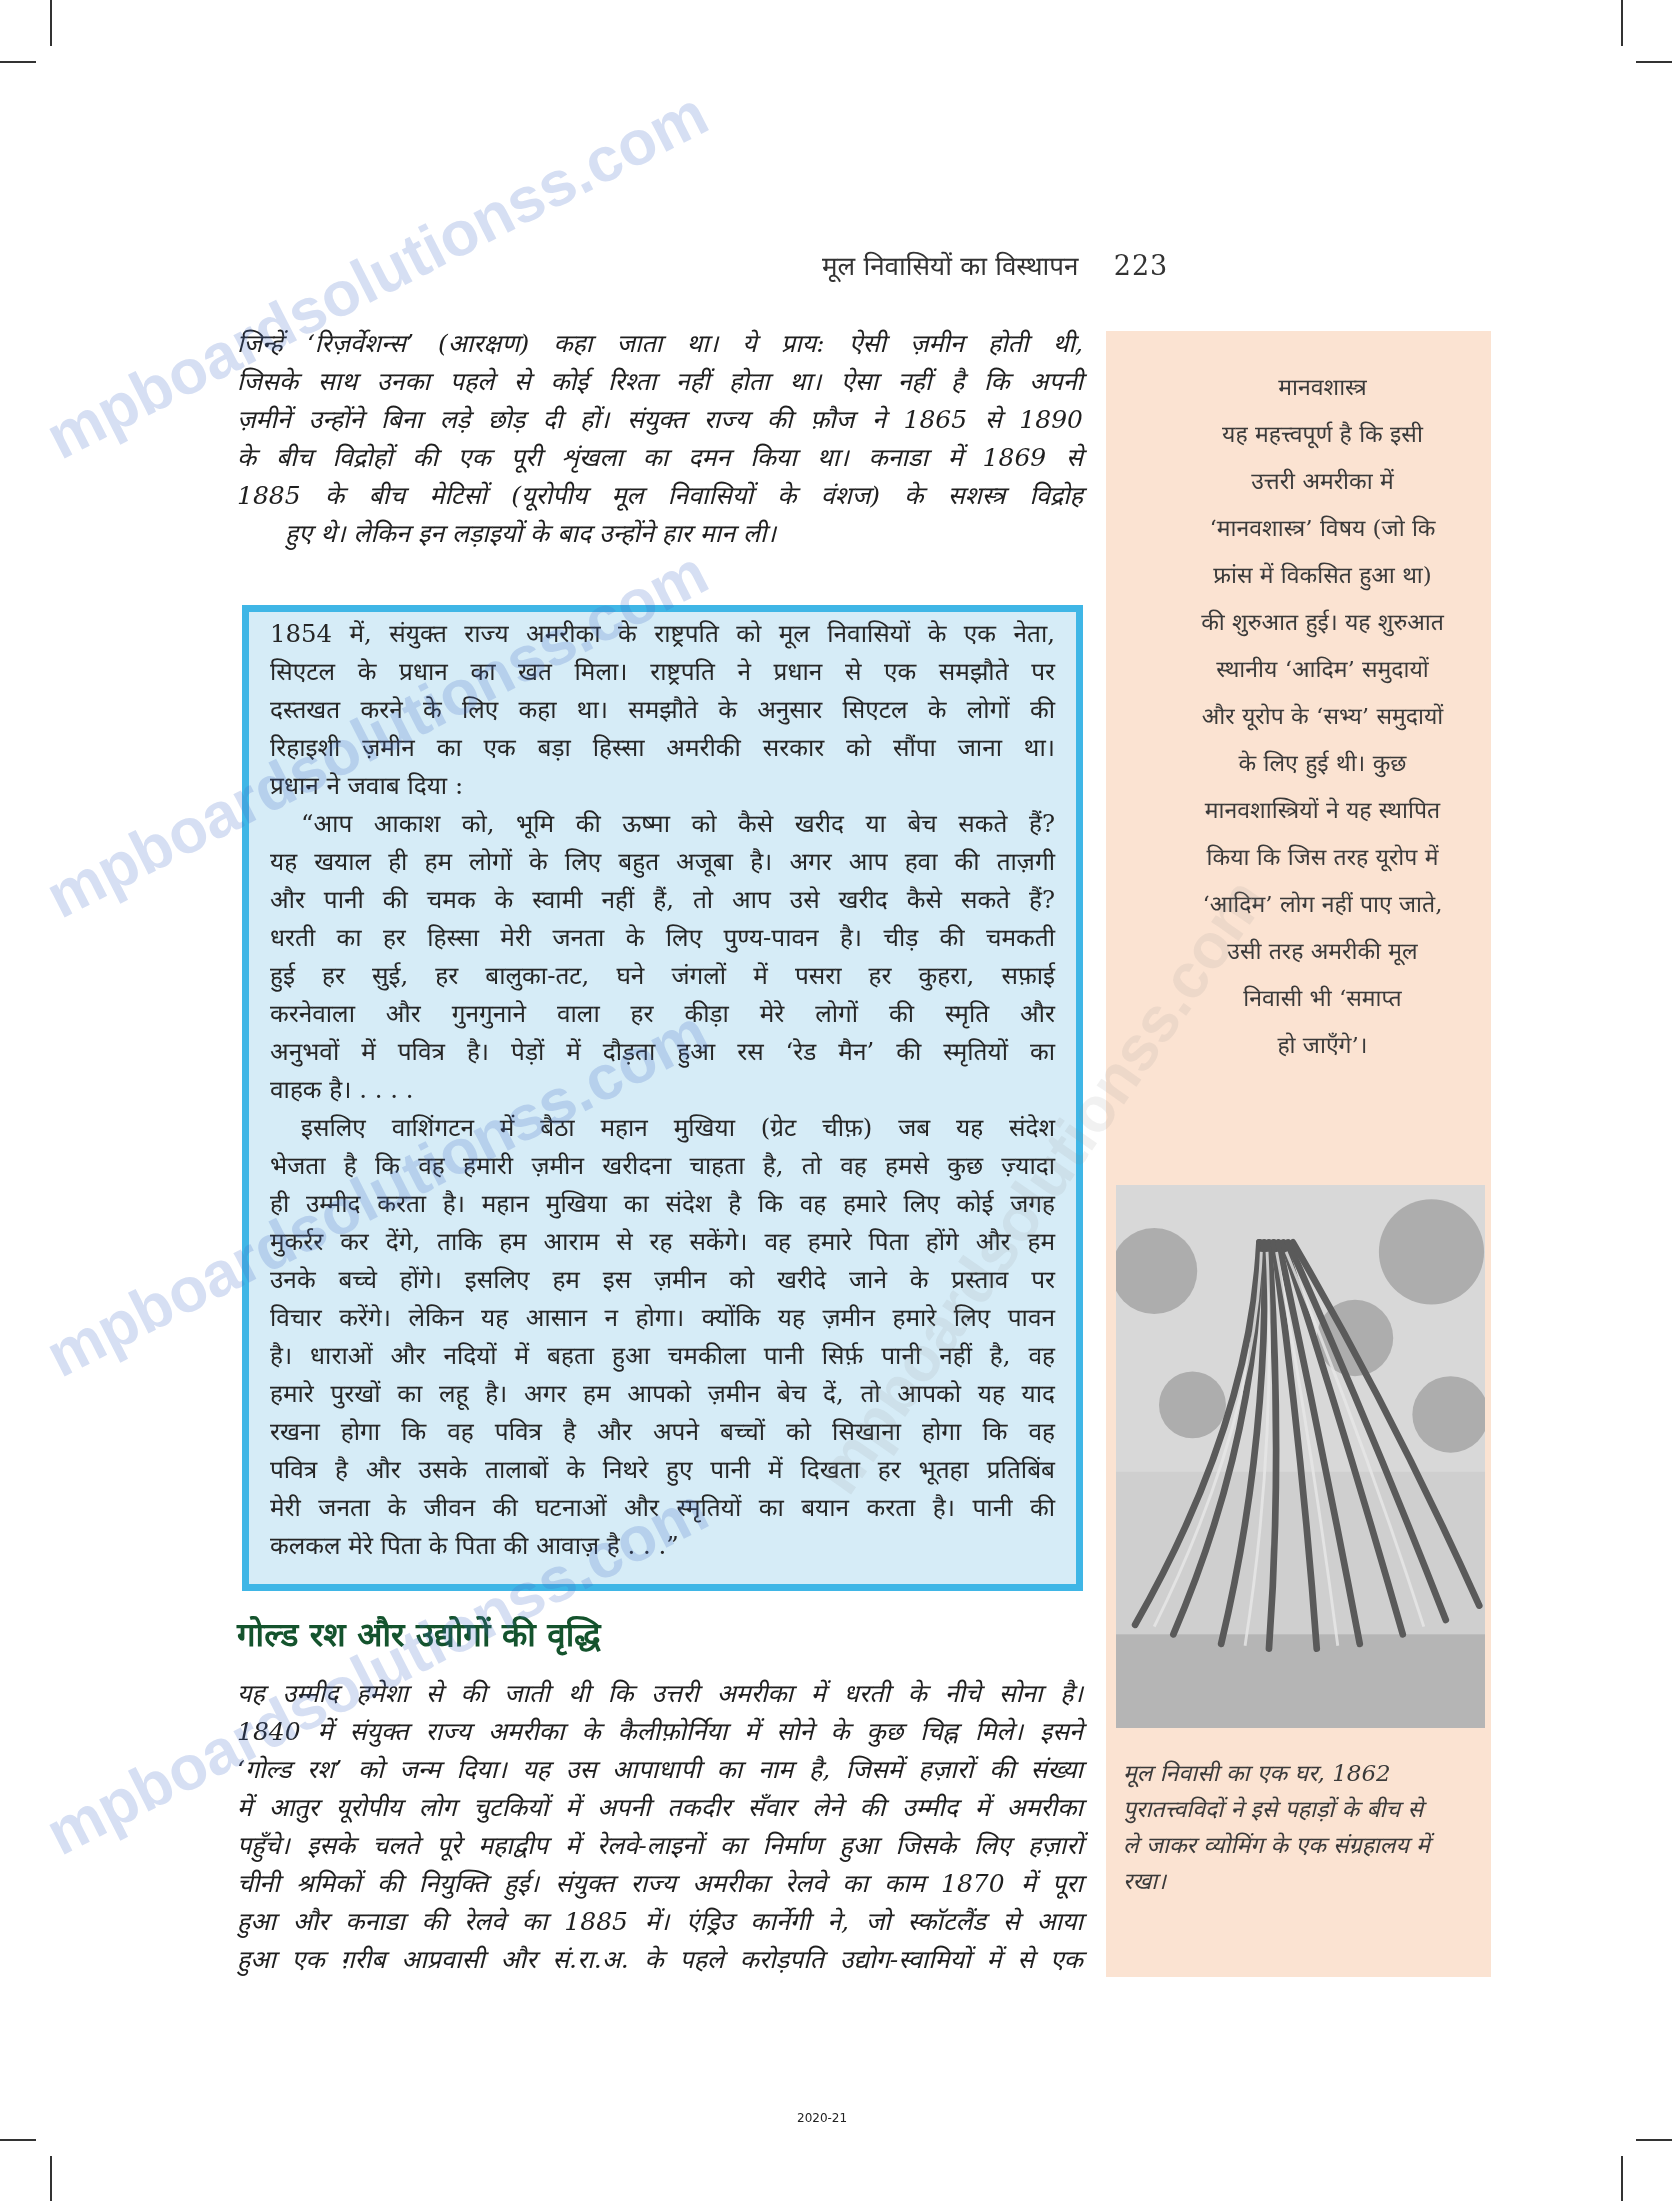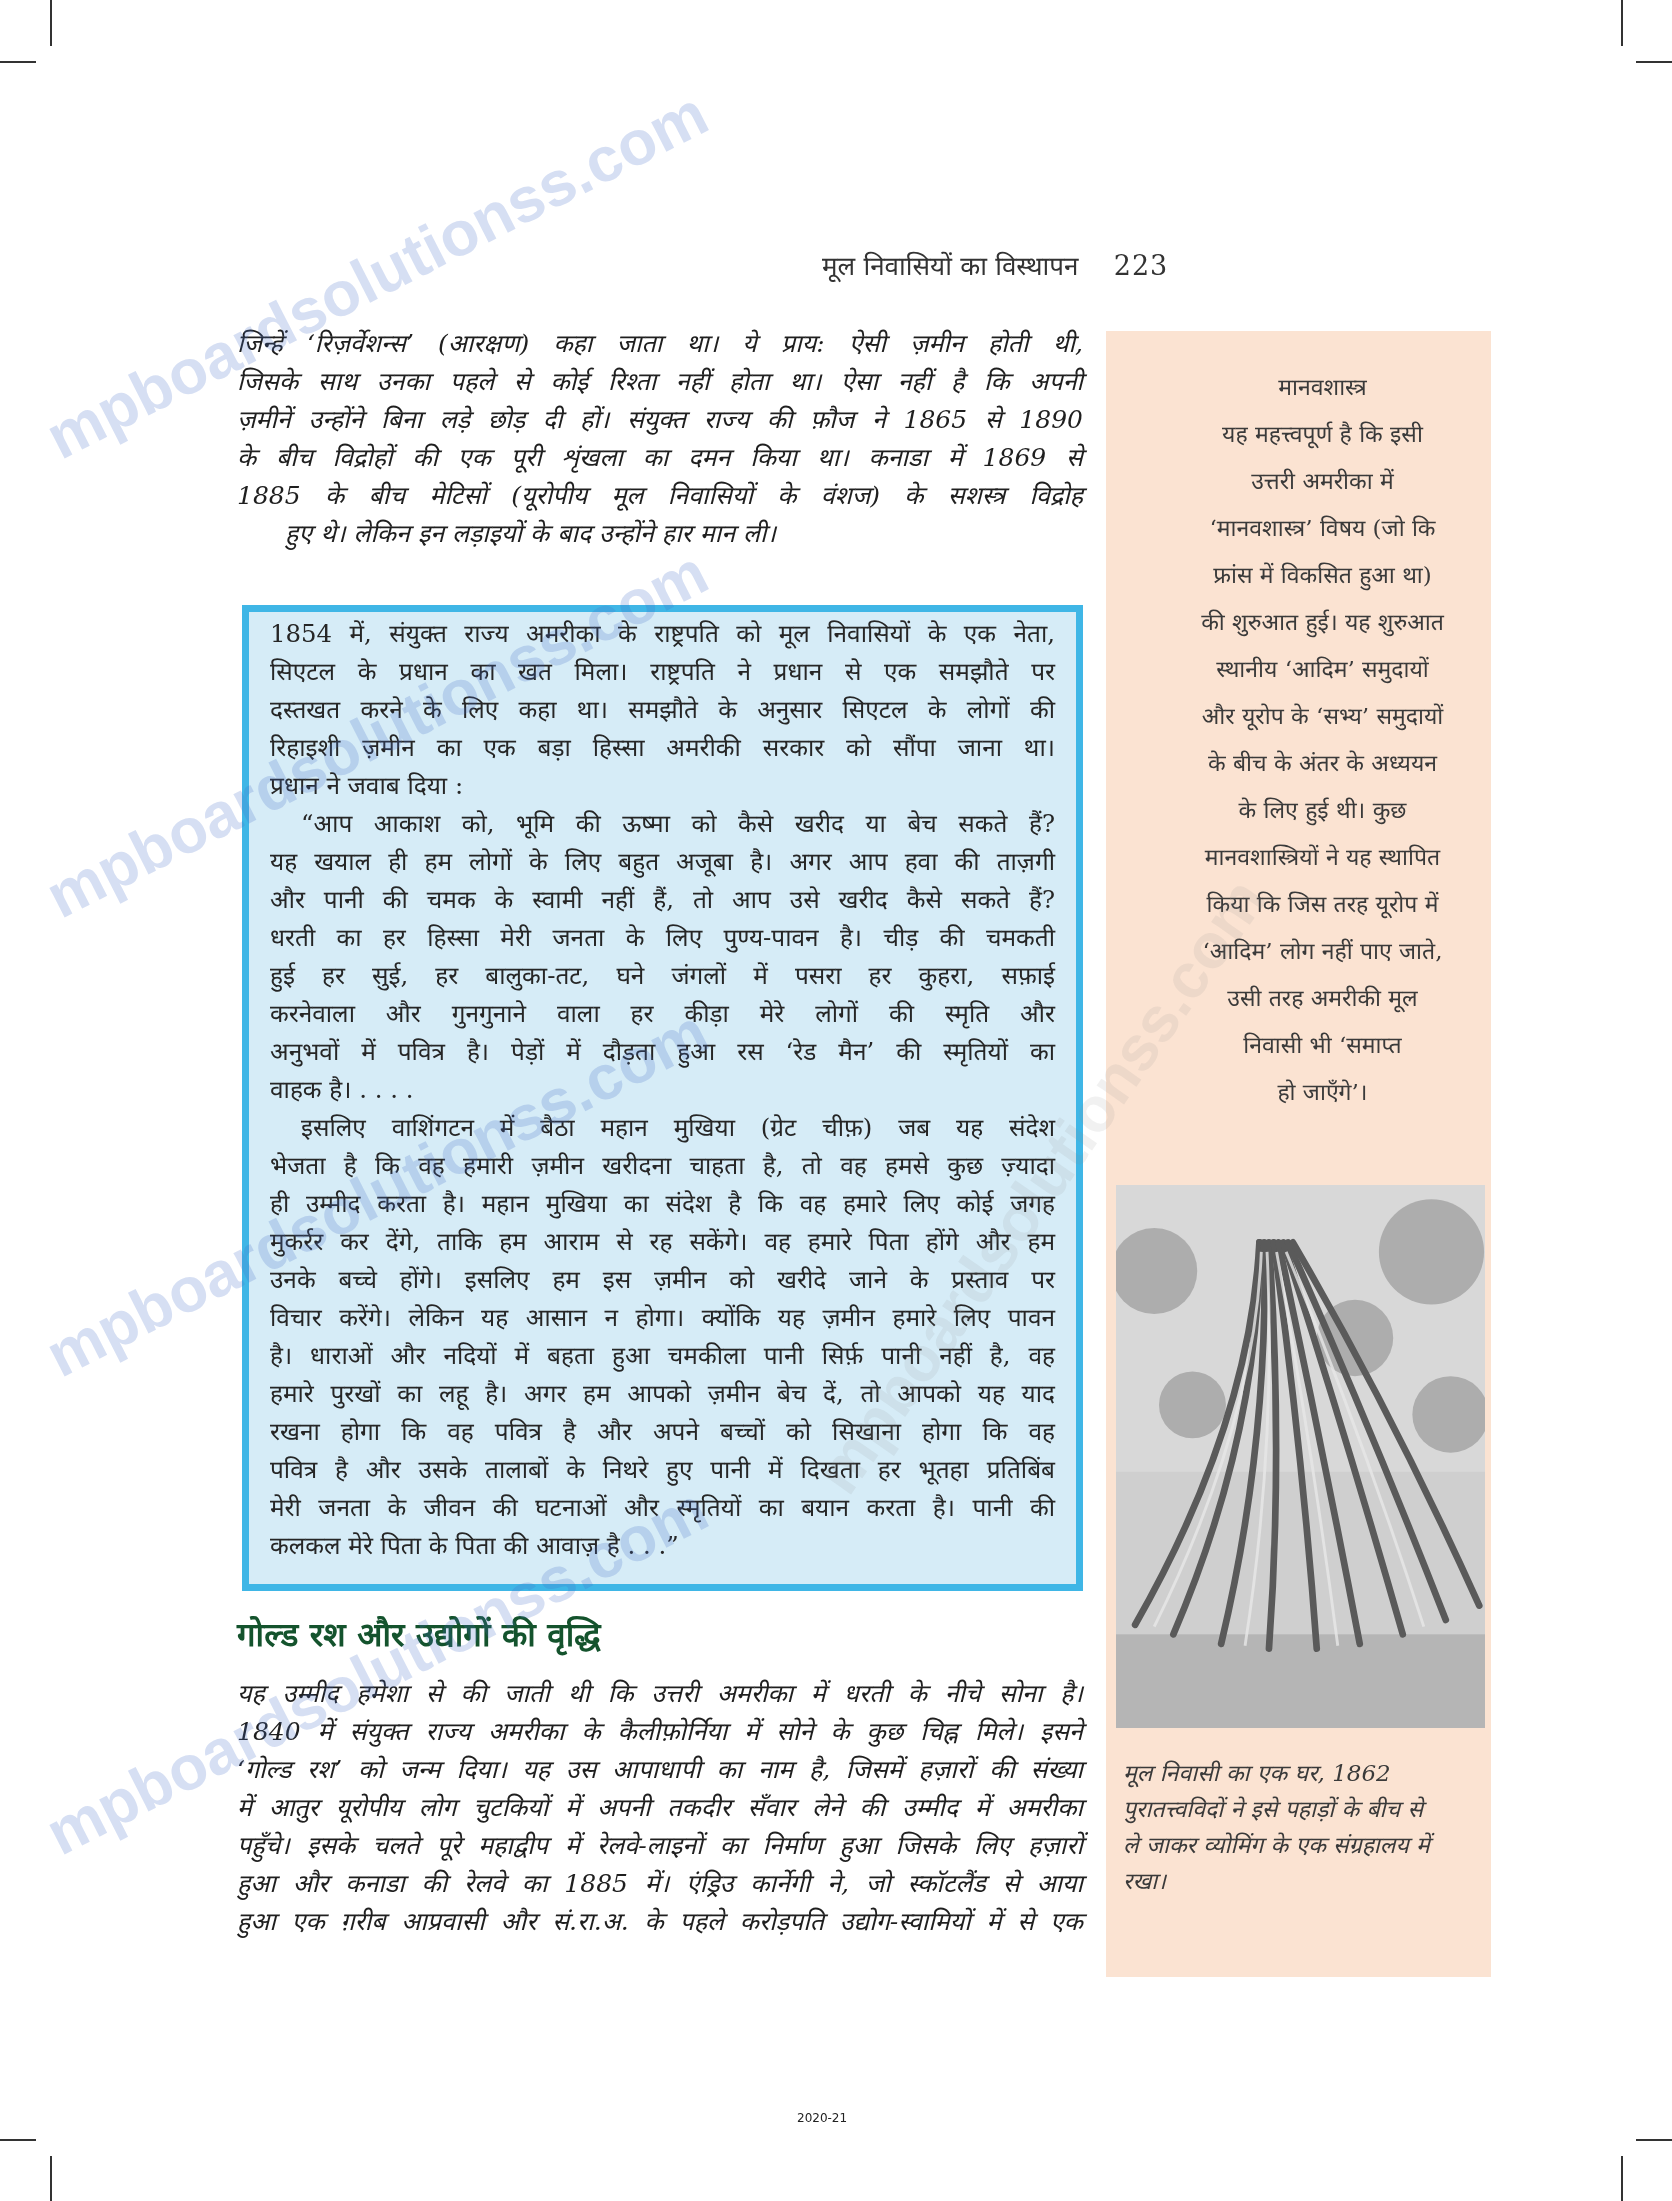--- a/index.html
+++ b/index.html
@@ -126,35 +126,35 @@
 </div>
 
 <div class="section-heading">गोल्ड रश और उद्योगों की वृद्धि</div>
 
 <div class="body-text" style="top:1675px;">
   <span class="line">यह उम्मीद हमेशा से की जाती थी कि उत्तरी अमरीका में धरती के नीचे सोना है।</span>
   <span class="line">1840 में संयुक्त राज्य अमरीका के कैलीफ़ोर्निया में सोने के कुछ चिह्न मिले। इसने</span>
   <span class="line">‘गोल्ड रश’ को जन्म दिया। यह उस आपाधापी का नाम है, जिसमें हज़ारों की संख्या</span>
   <span class="line">में आतुर यूरोपीय लोग चुटकियों में अपनी तकदीर सँवार लेने की उम्मीद में अमरीका</span>
   <span class="line">पहुँचे। इसके चलते पूरे महाद्वीप में रेलवे-लाइनों का निर्माण हुआ जिसके लिए हज़ारों</span>
+  <span class="line">चीनी श्रमिकों की नियुक्ति हुई। संयुक्त राज्य अमरीका रेलवे का काम 1870 में पूरा</span>
   <span class="line">हुआ और कनाडा की रेलवे का 1885 में। एंड्रिउ कार्नेगी ने, जो स्कॉटलैंड से आया</span>
   <span class="line">हुआ एक ग़रीब आप्रवासी और सं.रा.अ. के पहले करोड़पति उद्योग-स्वामियों में से एक</span>
 </div>
 
 <div class="sidebar">
   <div class="sidebar-note">
     <span class="line">मानवशास्त्र</span>
     <span class="line">यह महत्त्वपूर्ण है कि इसी</span>
     <span class="line">उत्तरी अमरीका में</span>
     <span class="line">‘मानवशास्त्र’ विषय (जो कि</span>
     <span class="line">फ्रांस में विकसित हुआ था)</span>
     <span class="line">की शुरुआत हुई। यह शुरुआत</span>
     <span class="line">स्थानीय ‘आदिम’ समुदायों</span>
     <span class="line">और यूरोप के ‘सभ्य’ समुदायों</span>
-    <span class="line">के बीच के अंतर के अध्ययन</span>
     <span class="line">के लिए हुई थी। कुछ</span>
     <span class="line">मानवशास्त्रियों ने यह स्थापित</span>
     <span class="line">किया कि जिस तरह यूरोप में</span>
     <span class="line">‘आदिम’ लोग नहीं पाए जाते,</span>
     <span class="line">उसी तरह अमरीकी मूल</span>
     <span class="line">निवासी भी ‘समाप्त</span>
     <span class="line">हो जाएँगे’।</span>
   </div>
 
   <div class="photo" title="मूल निवासी का एक घर">

